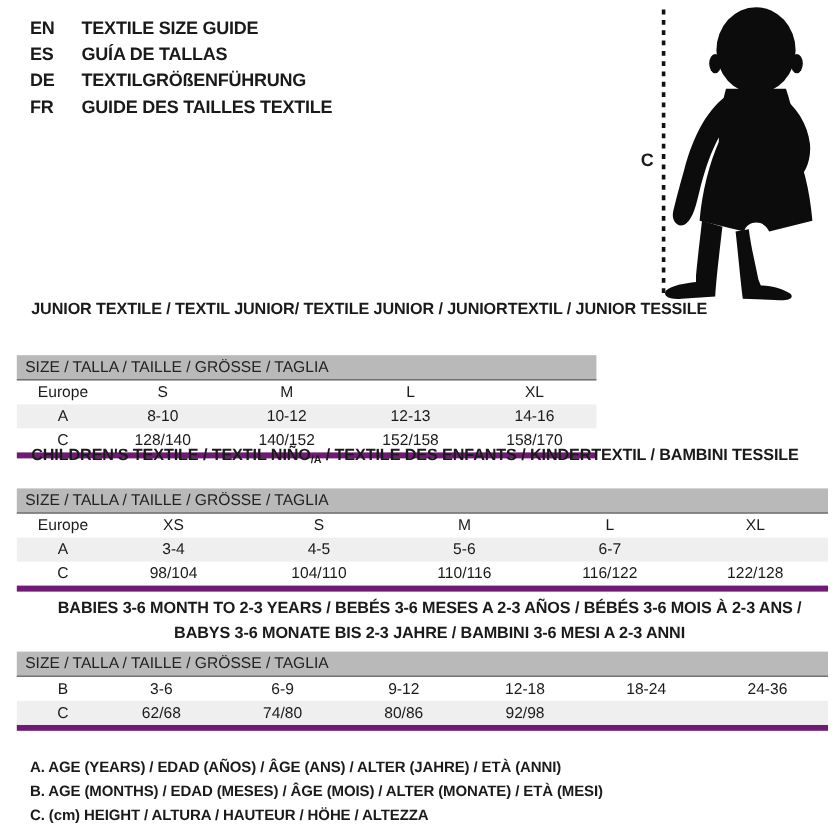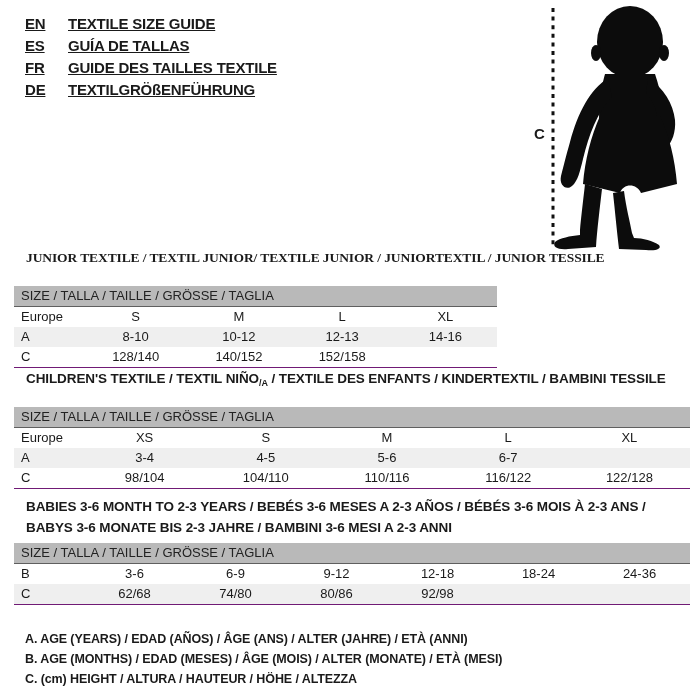--- a/index.html
+++ b/index.html
@@ -1,68 +1,68 @@
 <!DOCTYPE html>
 <html><head>
 <meta charset="utf-8">
 <style>
   html,body{margin:0;padding:0;}
   body{
     width:700px;height:700px;background:#ffffff;position:relative;
     font-family:"Liberation Sans", sans-serif;color:#1a1a1a;overflow:hidden;
   }
   
-  .lang{position:absolute;top:13px;left:25px;text-decoration:underline;}
+  .lang{position:absolute;top:13px;left:25px;}
   .lang-row{display:flex;height:22px;line-height:22px;font-weight:700;font-size:15px;letter-spacing:-0.2px;}
   .lang-code{width:43px;flex:0 0 43px;}
   
   .figure{position:absolute;left:520px;top:0;width:180px;height:252px;}
   .figure-label{position:absolute;left:534px;top:125px;font-weight:700;font-size:15px;}
   
   .section{position:absolute;left:14px;}
   .sec-junior{top:250px;width:483px;}
   .sec-children{top:371px;width:676px;}
   .sec-babies{top:496px;width:676px;}
   .heading{margin:0 0 0 12px;font-weight:700;font-size:13.5px;line-height:16px;letter-spacing:-0.1px;white-space:nowrap;}
-  .sec-junior .heading{margin-bottom:20px;font-family:Liberation Serif, serif;}
+  .sec-junior .heading{margin-bottom:30px;}
   .sec-children .heading{margin-bottom:16px;}
-  .sec-babies .heading{line-height:21px;margin-bottom:5px;}
+  .sec-babies .heading{line-height:21px;margin-bottom:5px;text-align:center;}
   .sub{font-size:9px;vertical-align:-3px;}
   .band{height:20px;line-height:20px;background:#b9b9b9;border-bottom:1px solid.5;border-bottom:1px solid #5f5f5f;
         padding-left:7px;font-size:13px;color:#222;}
   .trow{display:grid;height:20px;line-height:20px;font-size:13px;}
   .cols4{grid-template-columns:70px repeat(4,1fr);}
   .cols5{grid-template-columns:70px repeat(5,1fr);}
   .cols6{grid-template-columns:70px repeat(6,1fr);}
   .trow span{text-align:center;}
-  .trow span:first-child{text-align:left;padding-left:7px;}
+  .trow span:first-child{text-align:center;padding-left:7px;}
   .alt{background:#efefef;}
-  .tbl{border-bottom:1px solid #701a75;}
+  .tbl{border-bottom:5px solid #701a75;}
   
   .legend{position:absolute;left:25px;top:629px;font-weight:700;font-size:12.5px;line-height:20px;letter-spacing:-0.1px;}
 </style>
 </head>
 <body>
 
 <div class="lang">
   <div class="lang-row">
     <span class="lang-code">EN</span>
     <span class="lang-title">TEXTILE SIZE GUIDE</span>
   </div>
   <div class="lang-row">
     <span class="lang-code">ES</span>
     <span class="lang-title">GUÍA DE TALLAS</span>
   </div>
   <div class="lang-row">
+    <span class="lang-code">DE</span>
+    <span class="lang-title">TEXTILGRÖßENFÜHRUNG</span>
+  </div>
+  <div class="lang-row">
     <span class="lang-code">FR</span>
     <span class="lang-title">GUIDE DES TAILLES TEXTILE</span>
-  </div>
-  <div class="lang-row">
-    <span class="lang-code">DE</span>
-    <span class="lang-title">TEXTILGRÖßENFÜHRUNG</span>
   </div>
 </div>
 
 <svg class="figure" viewBox="0 0 180 252" xmlns="http://www.w3.org/2000/svg">
   <line x1="33" y1="8" x2="33" y2="248" stroke="#111" stroke-width="3" stroke-dasharray="4 4.6"></line>
   <g fill="#0c0c0c">
     <ellipse cx="110" cy="42" rx="33" ry="36"></ellipse>
     <ellipse cx="76" cy="53" rx="5" ry="8"></ellipse>
     <ellipse cx="144" cy="53" rx="5" ry="8"></ellipse>
     <rect x="96" y="60" width="28" height="22"></rect>
@@ -92,20 +92,21 @@
       <span>8-10</span>
       <span>10-12</span>
       <span>12-13</span>
       <span>14-16</span>
     </div>
     <div class="trow cols4">
       <span>C</span>
       <span>128/140</span>
       <span>140/152</span>
       <span>152/158</span>
+      <span>158/170</span>
     </div>
   </div>
 </div>
 
 <div class="section sec-children">
   <div class="heading"><span>CHILDREN'S TEXTILE / TEXTIL NIÑO</span><span class="sub">/A</span><span> / TEXTILE DES ENFANTS / KINDERTEXTIL / BAMBINI TESSILE</span></div>
   <div class="tbl">
     <div class="band">SIZE / TALLA / TAILLE / GRÖSSE / TAGLIA</div>
     <div class="trow cols5">
       <span>Europe</span>

